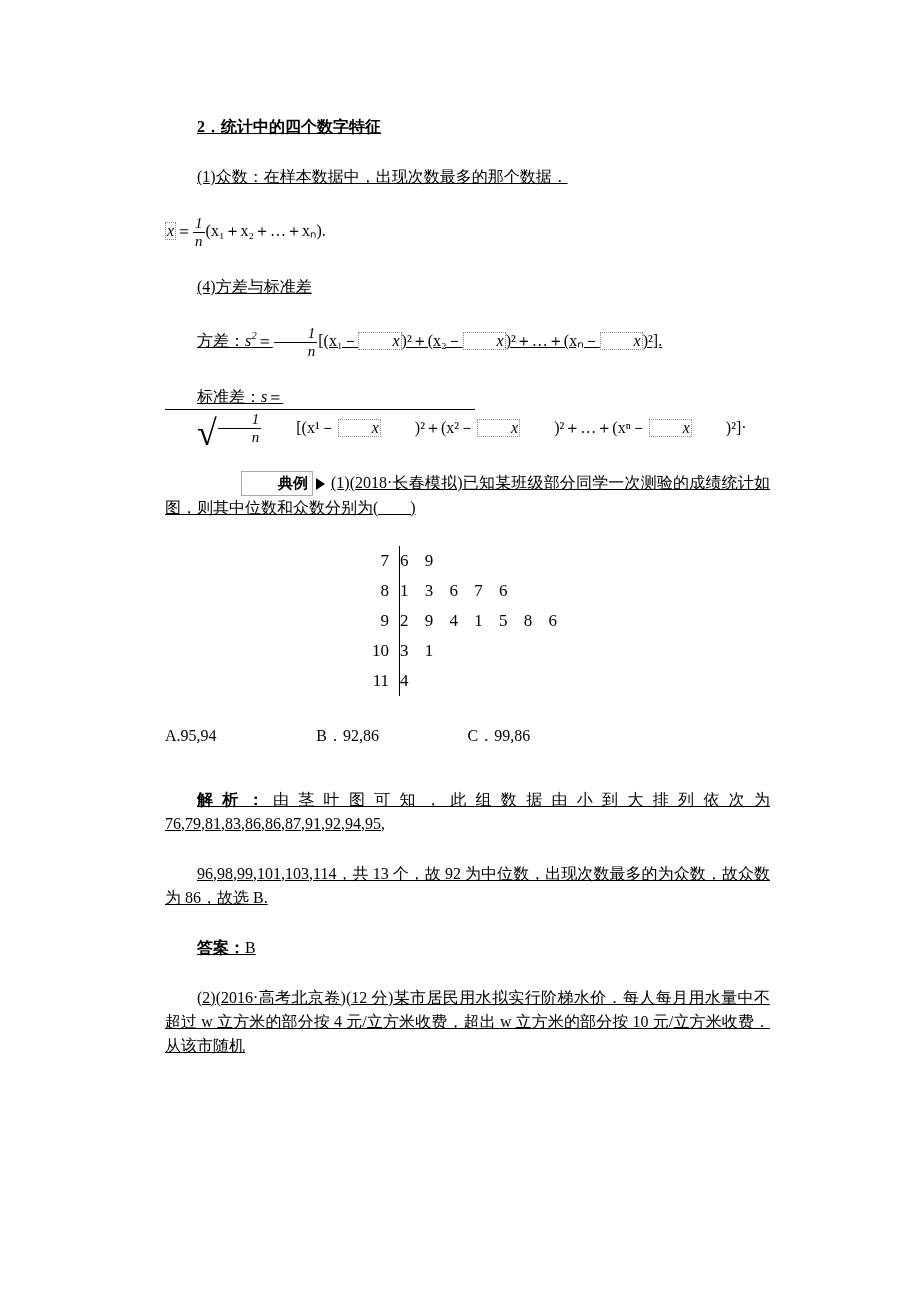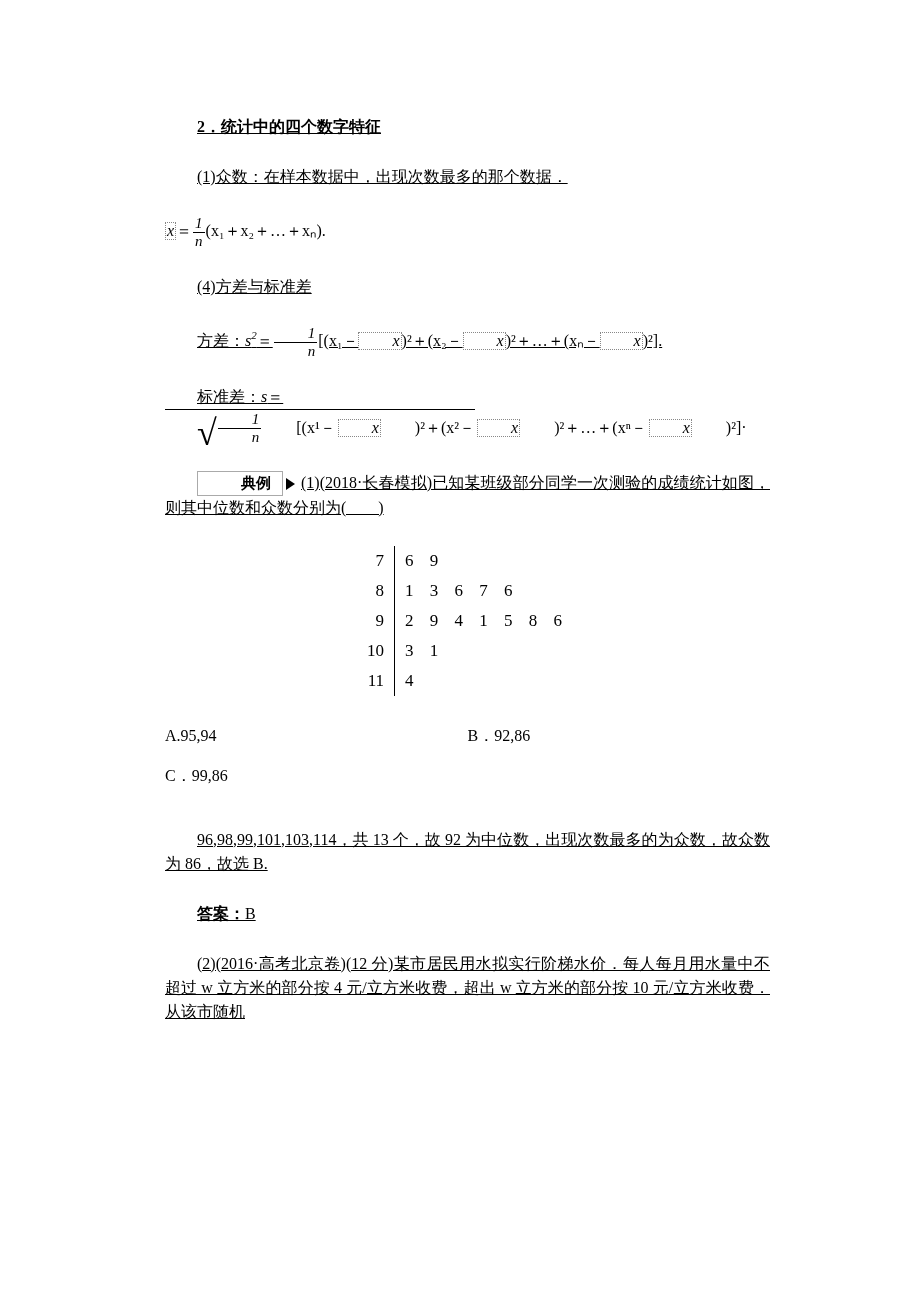--- a/index.html
+++ b/index.html
@@ -70,25 +70,26 @@
   .vinculum {
     border-top: 1px solid #000;
     display: inline-block;
     height: 0;
     align-self: flex-start;
     margin-bottom: -3px;
   }
   .dianli {
     display: inline-block;
     border: 1px solid #aaa;
-    padding: 0 11px;
+    padding: 0 4px;
     font-weight: bold;
     font-family: "KaiTi","SimSun",serif;
     font-size: 15px;
     margin-right: 3px;
+    margin-left: 44px;
   }
   .dianli-tri {
     display: inline-block;
     width: 0; height: 0;
     border-top: 6px solid transparent;
     border-bottom: 6px solid transparent;
     border-left: 9px solid #000;
     vertical-align: middle;
     margin-right: 6px;
   }
@@ -98,27 +99,26 @@
     margin: 8px 0 28px 0;
     font-family: "Times New Roman", serif;
     font-size: 17px;
   }
   .sl-col-stem {
     text-align: right;
     padding-right: 10px;
   }
   .sl-col-leaf {
     border-left: 1.2px solid #000;
-    padding-left: 10px;
   }
   .sl-row { height: 30px; line-height: 30px; letter-spacing: 6px; white-space: pre;}
   .sl-stem-row { height: 30px; line-height: 30px; }
   .options {
     display: grid;
-    grid-template-columns: 1fr 1fr;
+    grid-template-columns: 1fr 1fr 1fr 1fr;
     margin-bottom: 24px;
   }
   .options > div { margin-bottom: 16px; }
   .kaiti { font-family: "KaiTi","STKaiti","SimSun",serif; }
 </style>
 </head>
 <body>
 
 <div class="page">
 
@@ -187,20 +187,23 @@
       <div class="sl-row">4</div>
     </div>
   </div>
 
   <div class="options">
     <div>A.95,94</div>
     <div>B．92,86</div>
     <div>C．99,86</div>
   </div>
 
+  <p class="para indent kaiti">
+    <span class="bold">解析：</span><span>由茎叶图可知，此组数据由小到大排列依次为 76,79,81,83,86,86,87,91,92,94,95,</span>
+  </p>
   <p class="para indent kaiti">96,98,99,101,103,114，共 13 个，故 92 为中位数，出现次数最多的为众数，故众数为 86，故选 B.</p>
 
   <p class="para indent kaiti">
     <span class="bold">答案：</span><span>B</span>
   </p>
 
   <p class="para indent">(2)(2016·高考北京卷)(12 分)某市居民用水拟实行阶梯水价．每人每月用水量中不超过 w 立方米的部分按 4 元/立方米收费，超出 w 立方米的部分按 10 元/立方米收费．从该市随机</p>
 
 </div>
 

